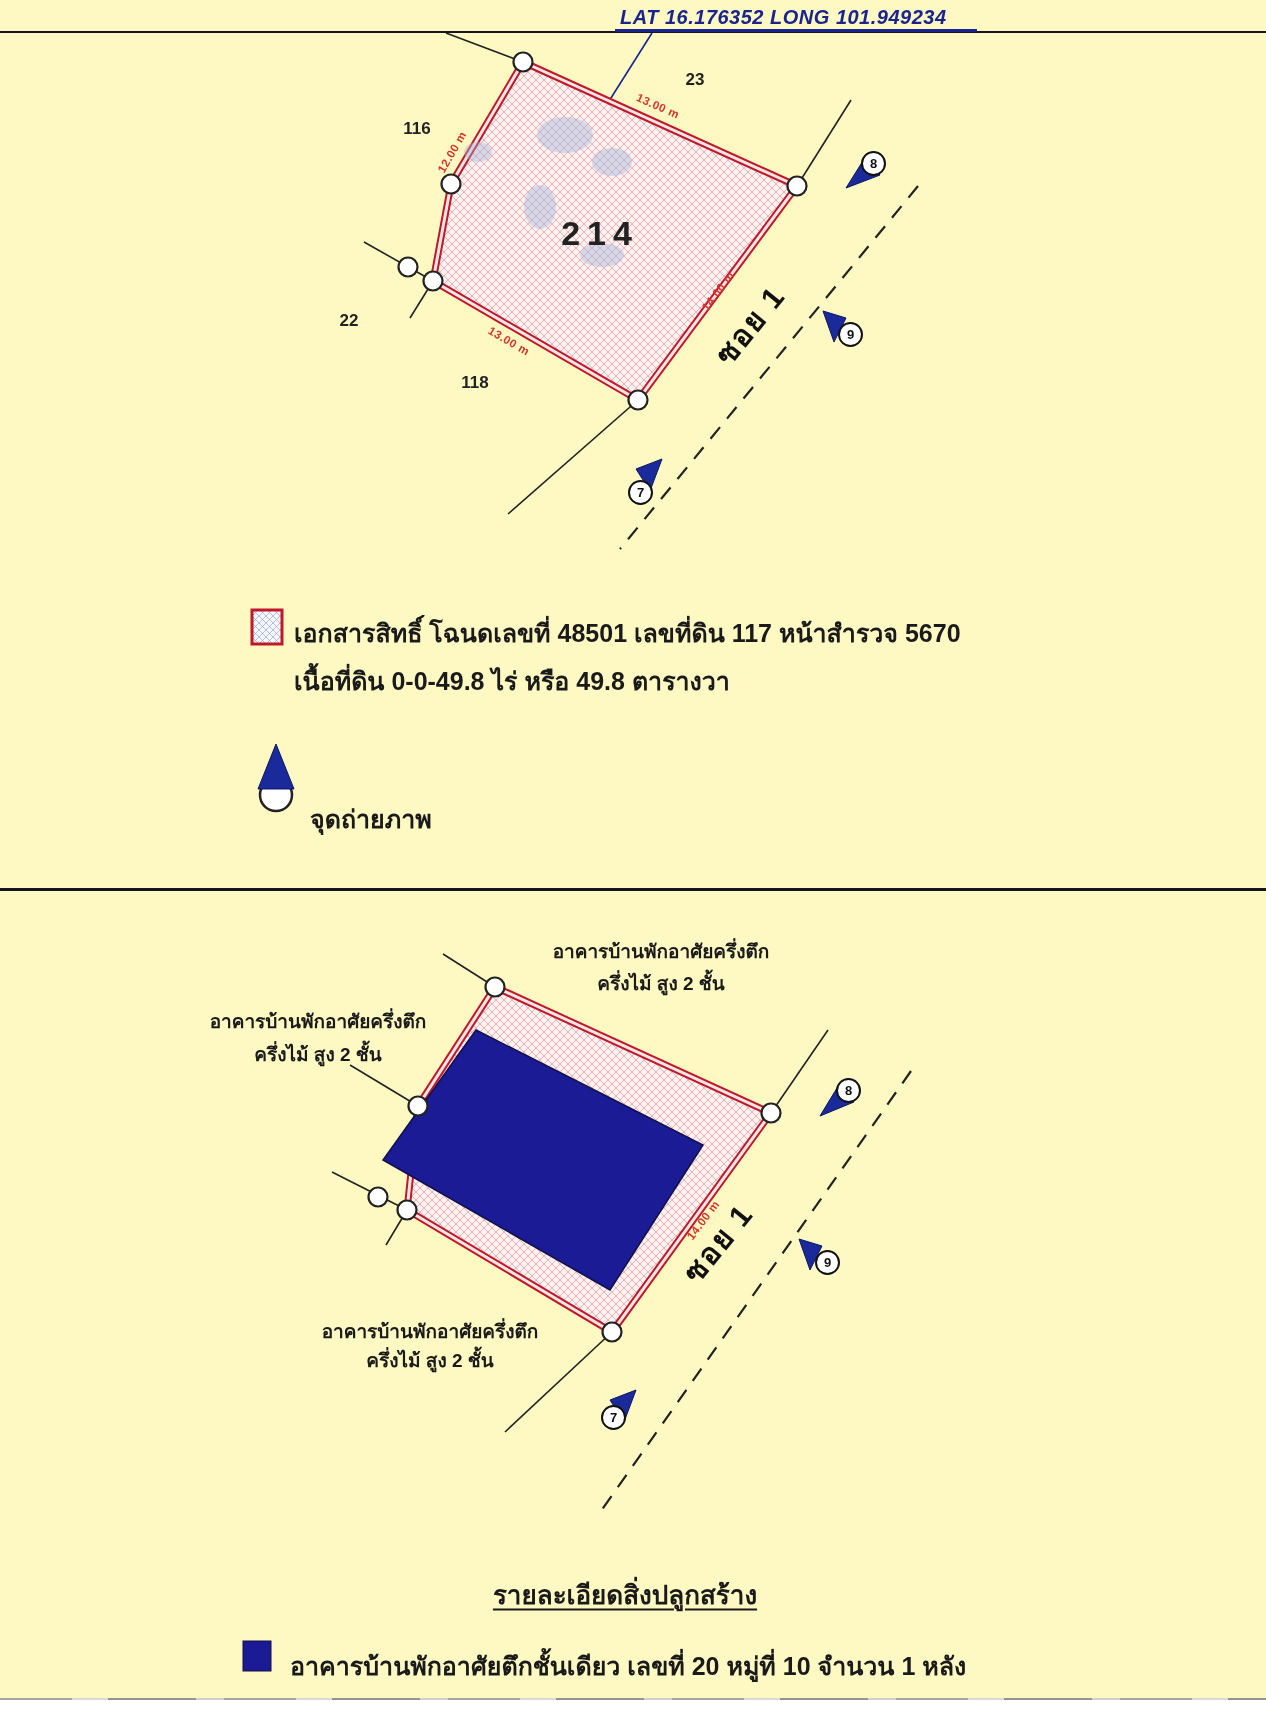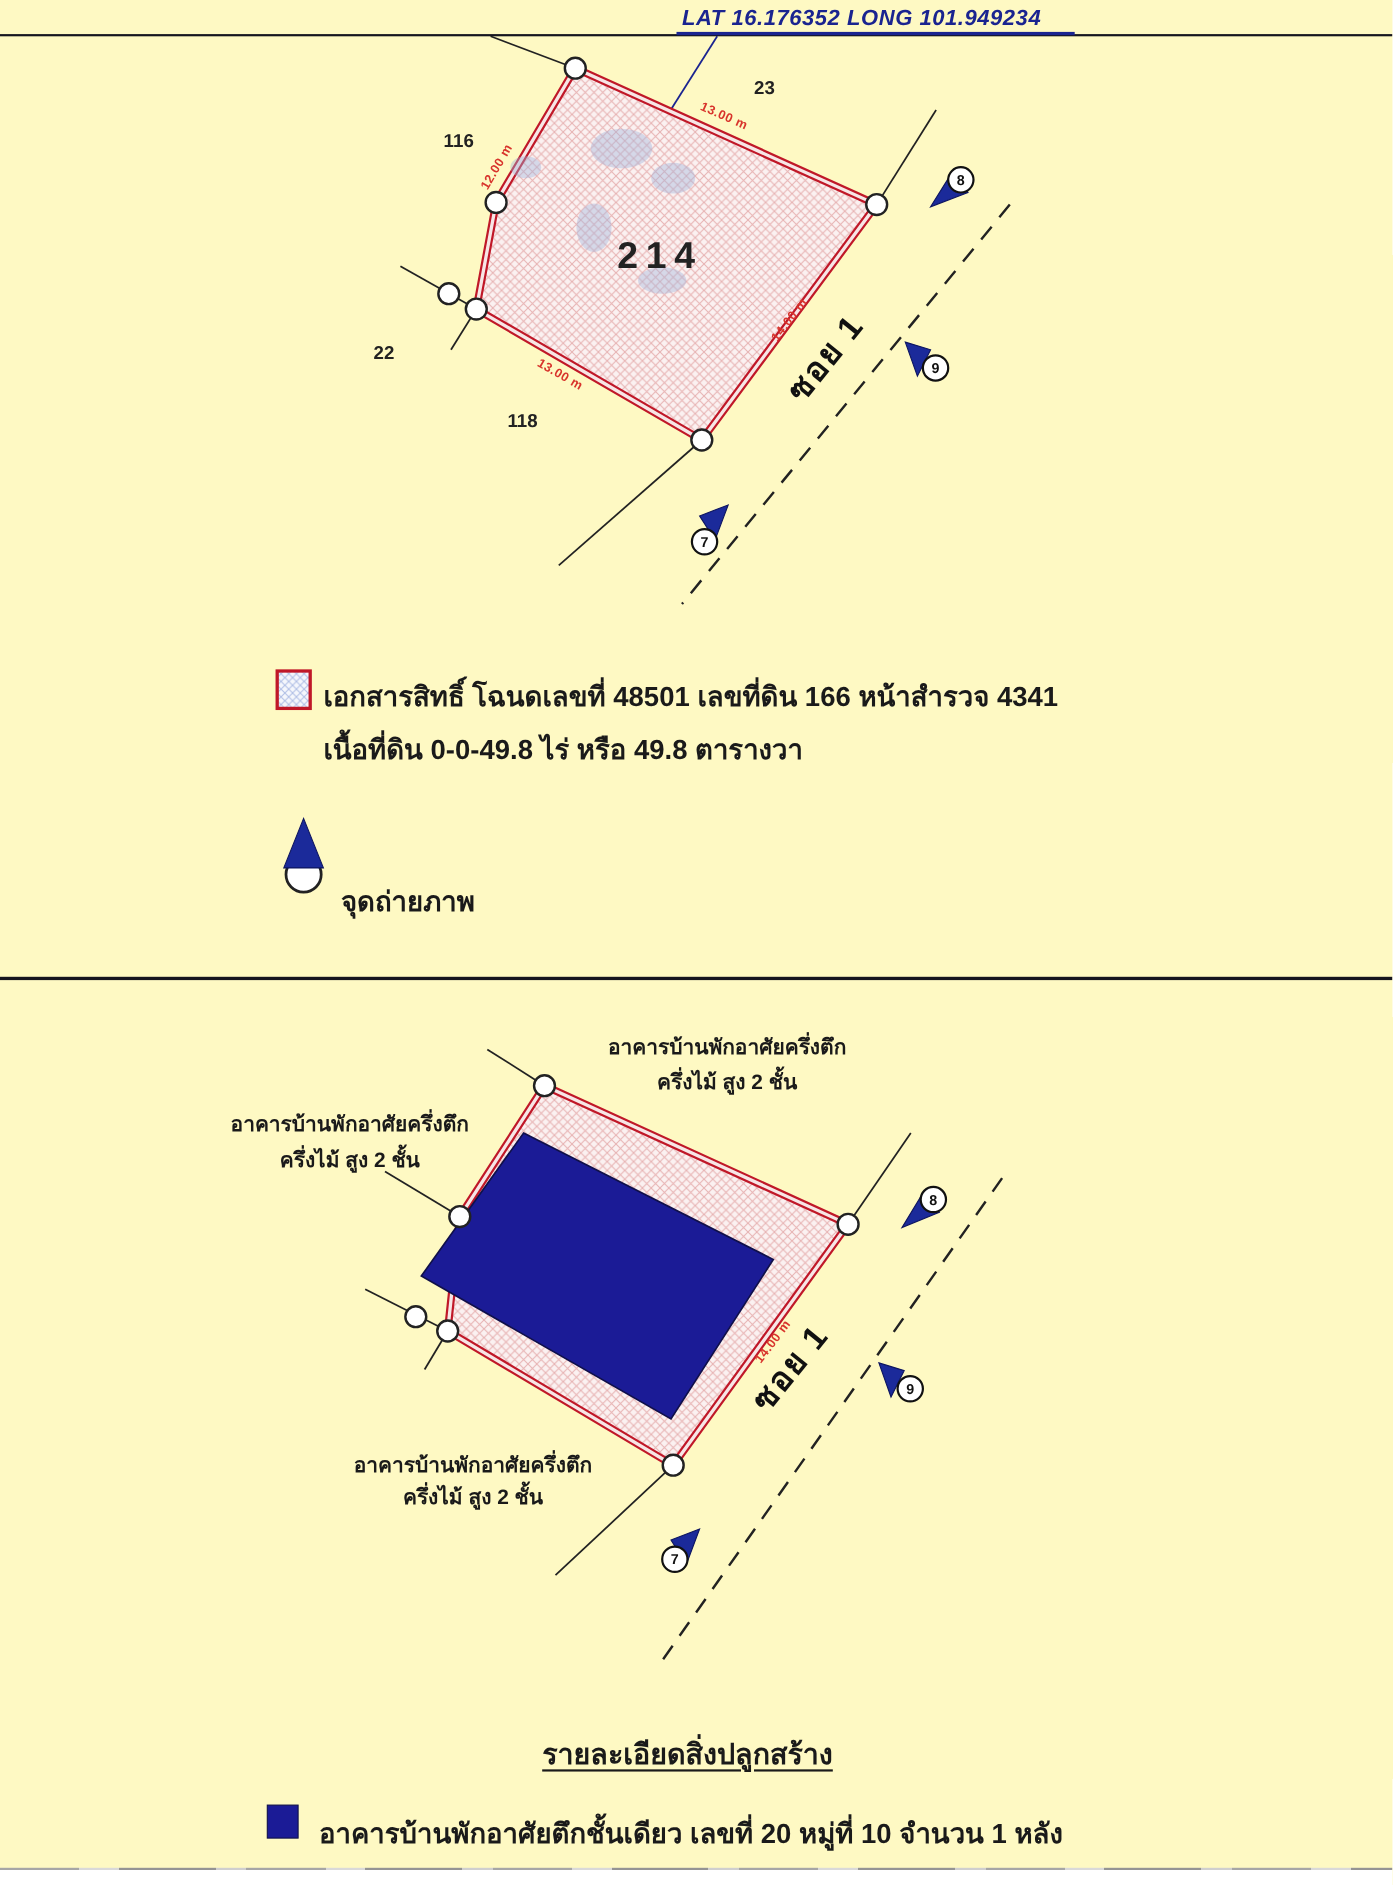--- a/index.html
+++ b/index.html
@@ -134,21 +134,21 @@
   <div class="txt dim" style="left:452px;top:152px;transform:translate(-50%,-50%) rotate(-60deg);">12.00 m</div>
   <div class="txt dim" style="left:718px;top:291px;transform:translate(-50%,-50%) rotate(-53deg);">14.00 m</div>
   <div class="txt dim" style="left:509px;top:341px;transform:translate(-50%,-50%) rotate(30deg);">13.00 m</div>
 
   <div class="txt road" style="left:750px;top:325px;transform:translate(-50%,-50%) rotate(-51deg);">ซอย 1</div>
 
   <div class="cam" style="left:861px;top:151px;">8</div>
   <div class="cam" style="left:838px;top:322px;">9</div>
   <div class="cam" style="left:628px;top:480px;">7</div>
 
-  <div class="txt leg" style="left:294px;top:613px;">เอกสารสิทธิ์ โฉนดเลขที่ 48501 เลขที่ดิน 166 หน้าสำรวจ 4341</div>
+  <div class="txt leg" style="left:294px;top:613px;">เอกสารสิทธิ์ โฉนดเลขที่ 48501 เลขที่ดิน 117 หน้าสำรวจ 5670</div>
   <div class="txt leg" style="left:294px;top:661px;">เนื้อที่ดิน 0-0-49.8 ไร่ หรือ 49.8 ตารางวา</div>
   <div class="txt leg" style="left:310px;top:799px;">จุดถ่ายภาพ</div>
 
   <div class="txt blab ctr" style="left:661px;top:951px;">อาคารบ้านพักอาศัยครึ่งตึก</div>
   <div class="txt blab ctr" style="left:661px;top:983px;">ครึ่งไม้ สูง 2 ชั้น</div>
 
   <div class="txt blab ctr" style="left:318px;top:1021px;">อาคารบ้านพักอาศัยครึ่งตึก</div>
   <div class="txt blab ctr" style="left:318px;top:1054px;">ครึ่งไม้ สูง 2 ชั้น</div>
 
   <div class="txt blab ctr" style="left:430px;top:1331px;">อาคารบ้านพักอาศัยครึ่งตึก</div>

